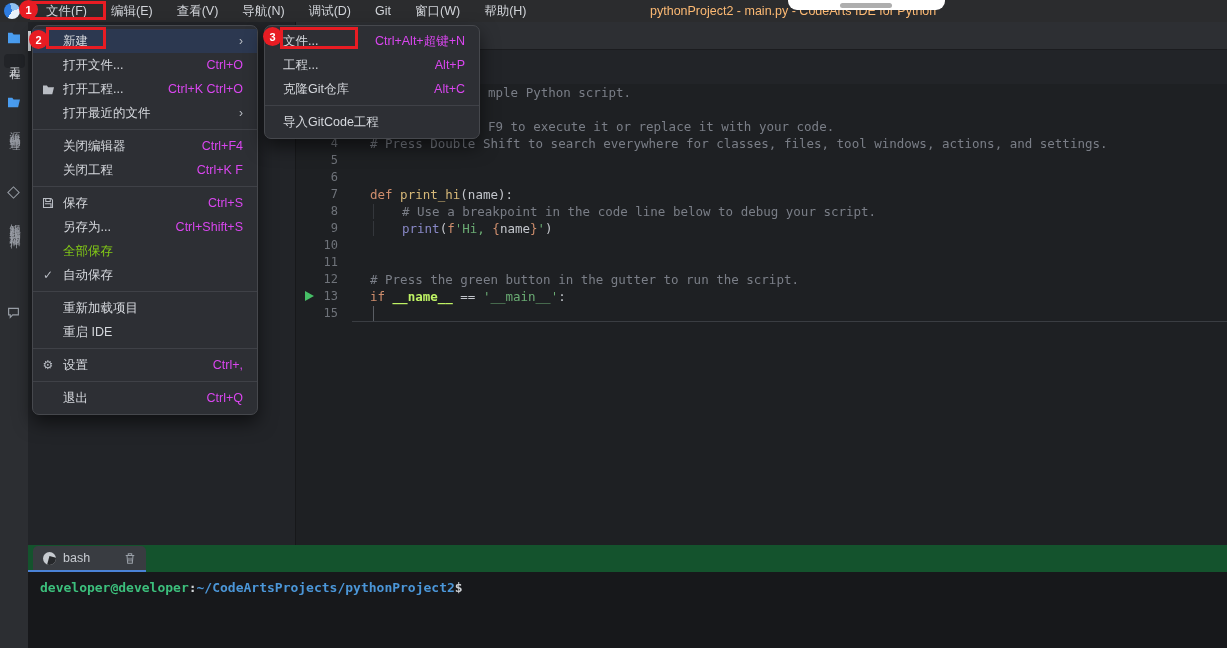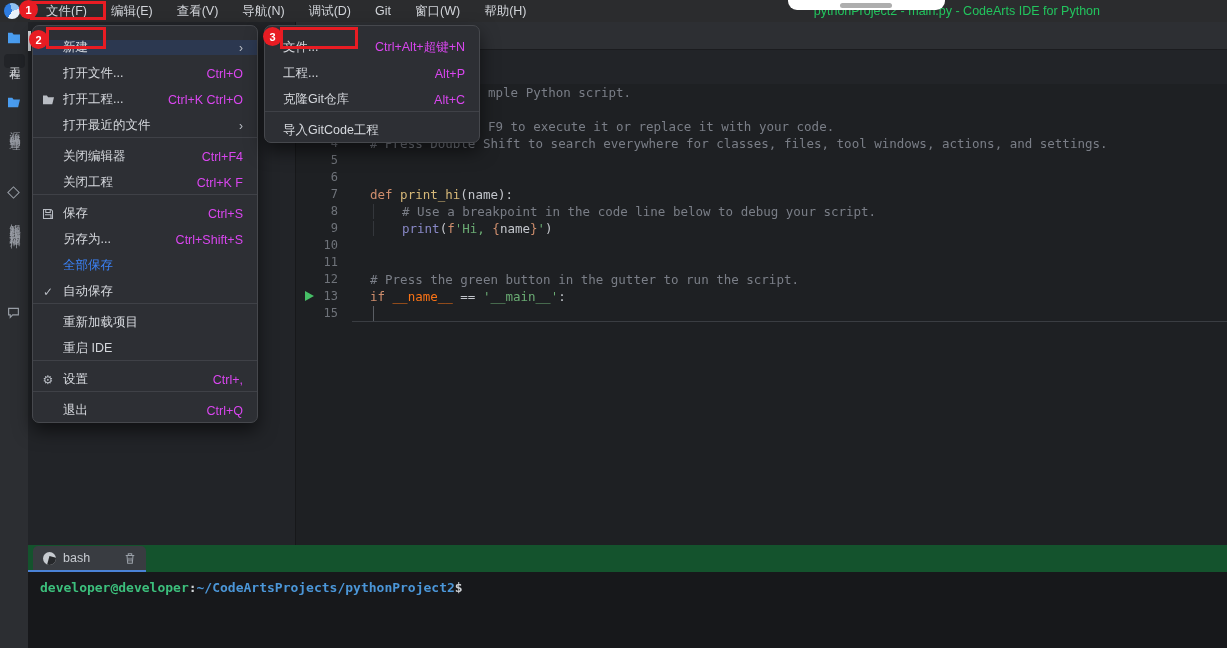--- a/index.html
+++ b/index.html
@@ -13,21 +13,21 @@
   *{margin:0;padding:0;box-sizing:border-box;}
   html,body{width:1227px;height:648px;overflow:hidden;background:#1e2023;}
   body{font-family:"Liberation Sans","DejaVu Sans",sans-serif;position:relative;}
 
   
   .titlebar{position:absolute;left:0;top:0;width:1227px;height:22px;background:#2b2c2e;z-index:5;display:flex;align-items:center;}
   .logo{position:absolute;left:4px;top:3px;width:16px;height:16px;border-radius:50%;
         background:conic-gradient(from 210deg,#2e7ce0 0 38%,#8fc1f2 38% 62%,#e8f1fb 62% 100%);}
   .menubar{display:flex;align-items:center;padding-left:36px;gap:4px;height:22px;}
   .menubar-item{color:#d2d5da;font-size:12.5px;padding:0 10px;line-height:22px;cursor:default;}
-  .window-title{position:absolute;left:650px;top:0;width:450px;text-align:right;line-height:22px;font-size:12.5px;color:#22c55e;}
+  .window-title{position:absolute;left:650px;top:0;width:450px;text-align:left;line-height:22px;font-size:12.5px;color:#fdba74;}
   .notch{position:absolute;left:788px;top:0;width:157px;height:10px;background:#ffffff;border-radius:0 0 9px 9px;z-index:6;}
   .notch .pill{position:absolute;left:52px;top:3px;width:52px;height:5px;border-radius:3px;background:#aeaeae;}
 
   
   .activitybar{position:absolute;left:0;top:22px;width:28px;height:626px;background:#2c2e32;z-index:4;}
   .ab-icon{position:absolute;left:7px;color:#4a9df0;}
   .ab-icon svg{display:block;}
   .ab-label{position:absolute;left:4px;writing-mode:vertical-rl;font-size:11px;letter-spacing:2px;color:#9a9ea6;padding:5px 3px;border-radius:4px;}
   .ab-label.active{color:#d5d8dc;background:#222428;}
   .diamond{position:absolute;left:9px;width:9px;height:9px;border:1.5px solid #9aa0a8;transform:rotate(45deg);}
@@ -44,37 +44,37 @@
   .ln-num{width:56px;min-width:56px;text-align:right;padding-right:14px;color:#6f737a;font-size:12px;}
   .code{flex:1;padding-left:18px;}
   .line.partial .code{padding-left:136px;}
   .line.indented .code::before{content:"";display:inline-block;width:28px;height:15px;border-left:1px solid #34373c;margin-left:3px;vertical-align:-3px;}
   .line.caret .code{border-bottom:1px solid #3a3d42;}
   .line.caret .code::before{content:"";display:inline-block;width:1px;height:15px;border-left:1px solid #5a5e64;margin-left:3px;vertical-align:-3px;}
   .run-arrow{display:none;position:absolute;left:9px;top:3px;width:0;height:0;
              border-left:9px solid var(--c-run-green);border-top:5.5px solid transparent;border-bottom:5.5px solid transparent;}
   .line.run .run-arrow{display:block;}
   .tok-comment{color:#7a7e87;} .tok-kw{color:#cf8e6d;} .tok-fn{color:#d5b778;}
-  .tok-builtin{color:#8888c6;} .tok-str{color:#6aab73;} .tok-dunder{color:#f97316;}
+  .tok-builtin{color:#8888c6;} .tok-str{color:#6aab73;} .tok-dunder{color:#bef264;font-weight:bold;}
   .tok-brace{color:#cf8e6d;} .tok-plain{color:#c3c6cc;}
 
   
   .menu{position:absolute;background:#2d2f34;border:1px solid #46484d;border-radius:7px;
         box-shadow:0 8px 18px rgba(0,0,0,.55);padding:3px 0 4px 0;font-size:12.5px;color:#d6d9de;}
   .file-menu{left:32px;top:25px;width:226px;z-index:50;}
   .new-submenu{left:264px;top:25px;width:216px;z-index:55;}
-  .mi{height:15px;display:flex;align-items:center;padding-right:14px;cursor:default;margin-top:11px;}
+  .mi{height:24px;display:flex;align-items:center;padding-right:14px;cursor:default;}
   .mi .mi-icon{width:30px;min-width:30px;text-align:center;color:#b9bdc4;font-size:12px;display:flex;justify-content:center;align-items:center;}
   .new-submenu .mi .mi-icon{width:18px;min-width:18px;}
   .mi .mi-label{flex:0 1 auto;}
   .mi .mi-shortcut{margin-left:auto;color:#d946ef;}
   .mi .mi-chevron{margin-left:auto;color:#b9bdc4;display:none;font-size:12px;}
   .mi.submenu .mi-chevron{display:block;}
   .mi.highlighted{background:var(--c-menu-highlight);}
-  .mi.disabled .mi-label{color:#3b82f6;}
+  .mi.disabled .mi-label{color:#84cc16;}
   .menu-sep{height:1px;background:#3f4147;margin:4px 0;}
 
   
   .terminal-tabrow{position:absolute;left:28px;top:545px;right:0;height:27px;background:#14532d;z-index:2;}
   .terminal-tab{position:absolute;left:5px;top:1px;width:113px;height:24px;background:#393c41;border-radius:5px 5px 0 0;
                 display:flex;align-items:center;gap:7px;padding:0 10px;color:#c8ccd2;font-size:12.5px;}
   .terminal-tab .trash{margin-left:auto;color:#9aa0a8;display:flex;}
   .tab-underline{position:absolute;left:0;top:25px;width:118px;height:2px;background:var(--c-tab-underline);}
   .terminal-body{position:absolute;left:0px;top:572px;right:0;bottom:0;background:#17181b;z-index:2;padding:8px 0 0 40px;}
   .prompt{font-family:"DejaVu Sans Mono",monospace;font-size:13px;font-weight:bold;color:#cfd2d6;}

